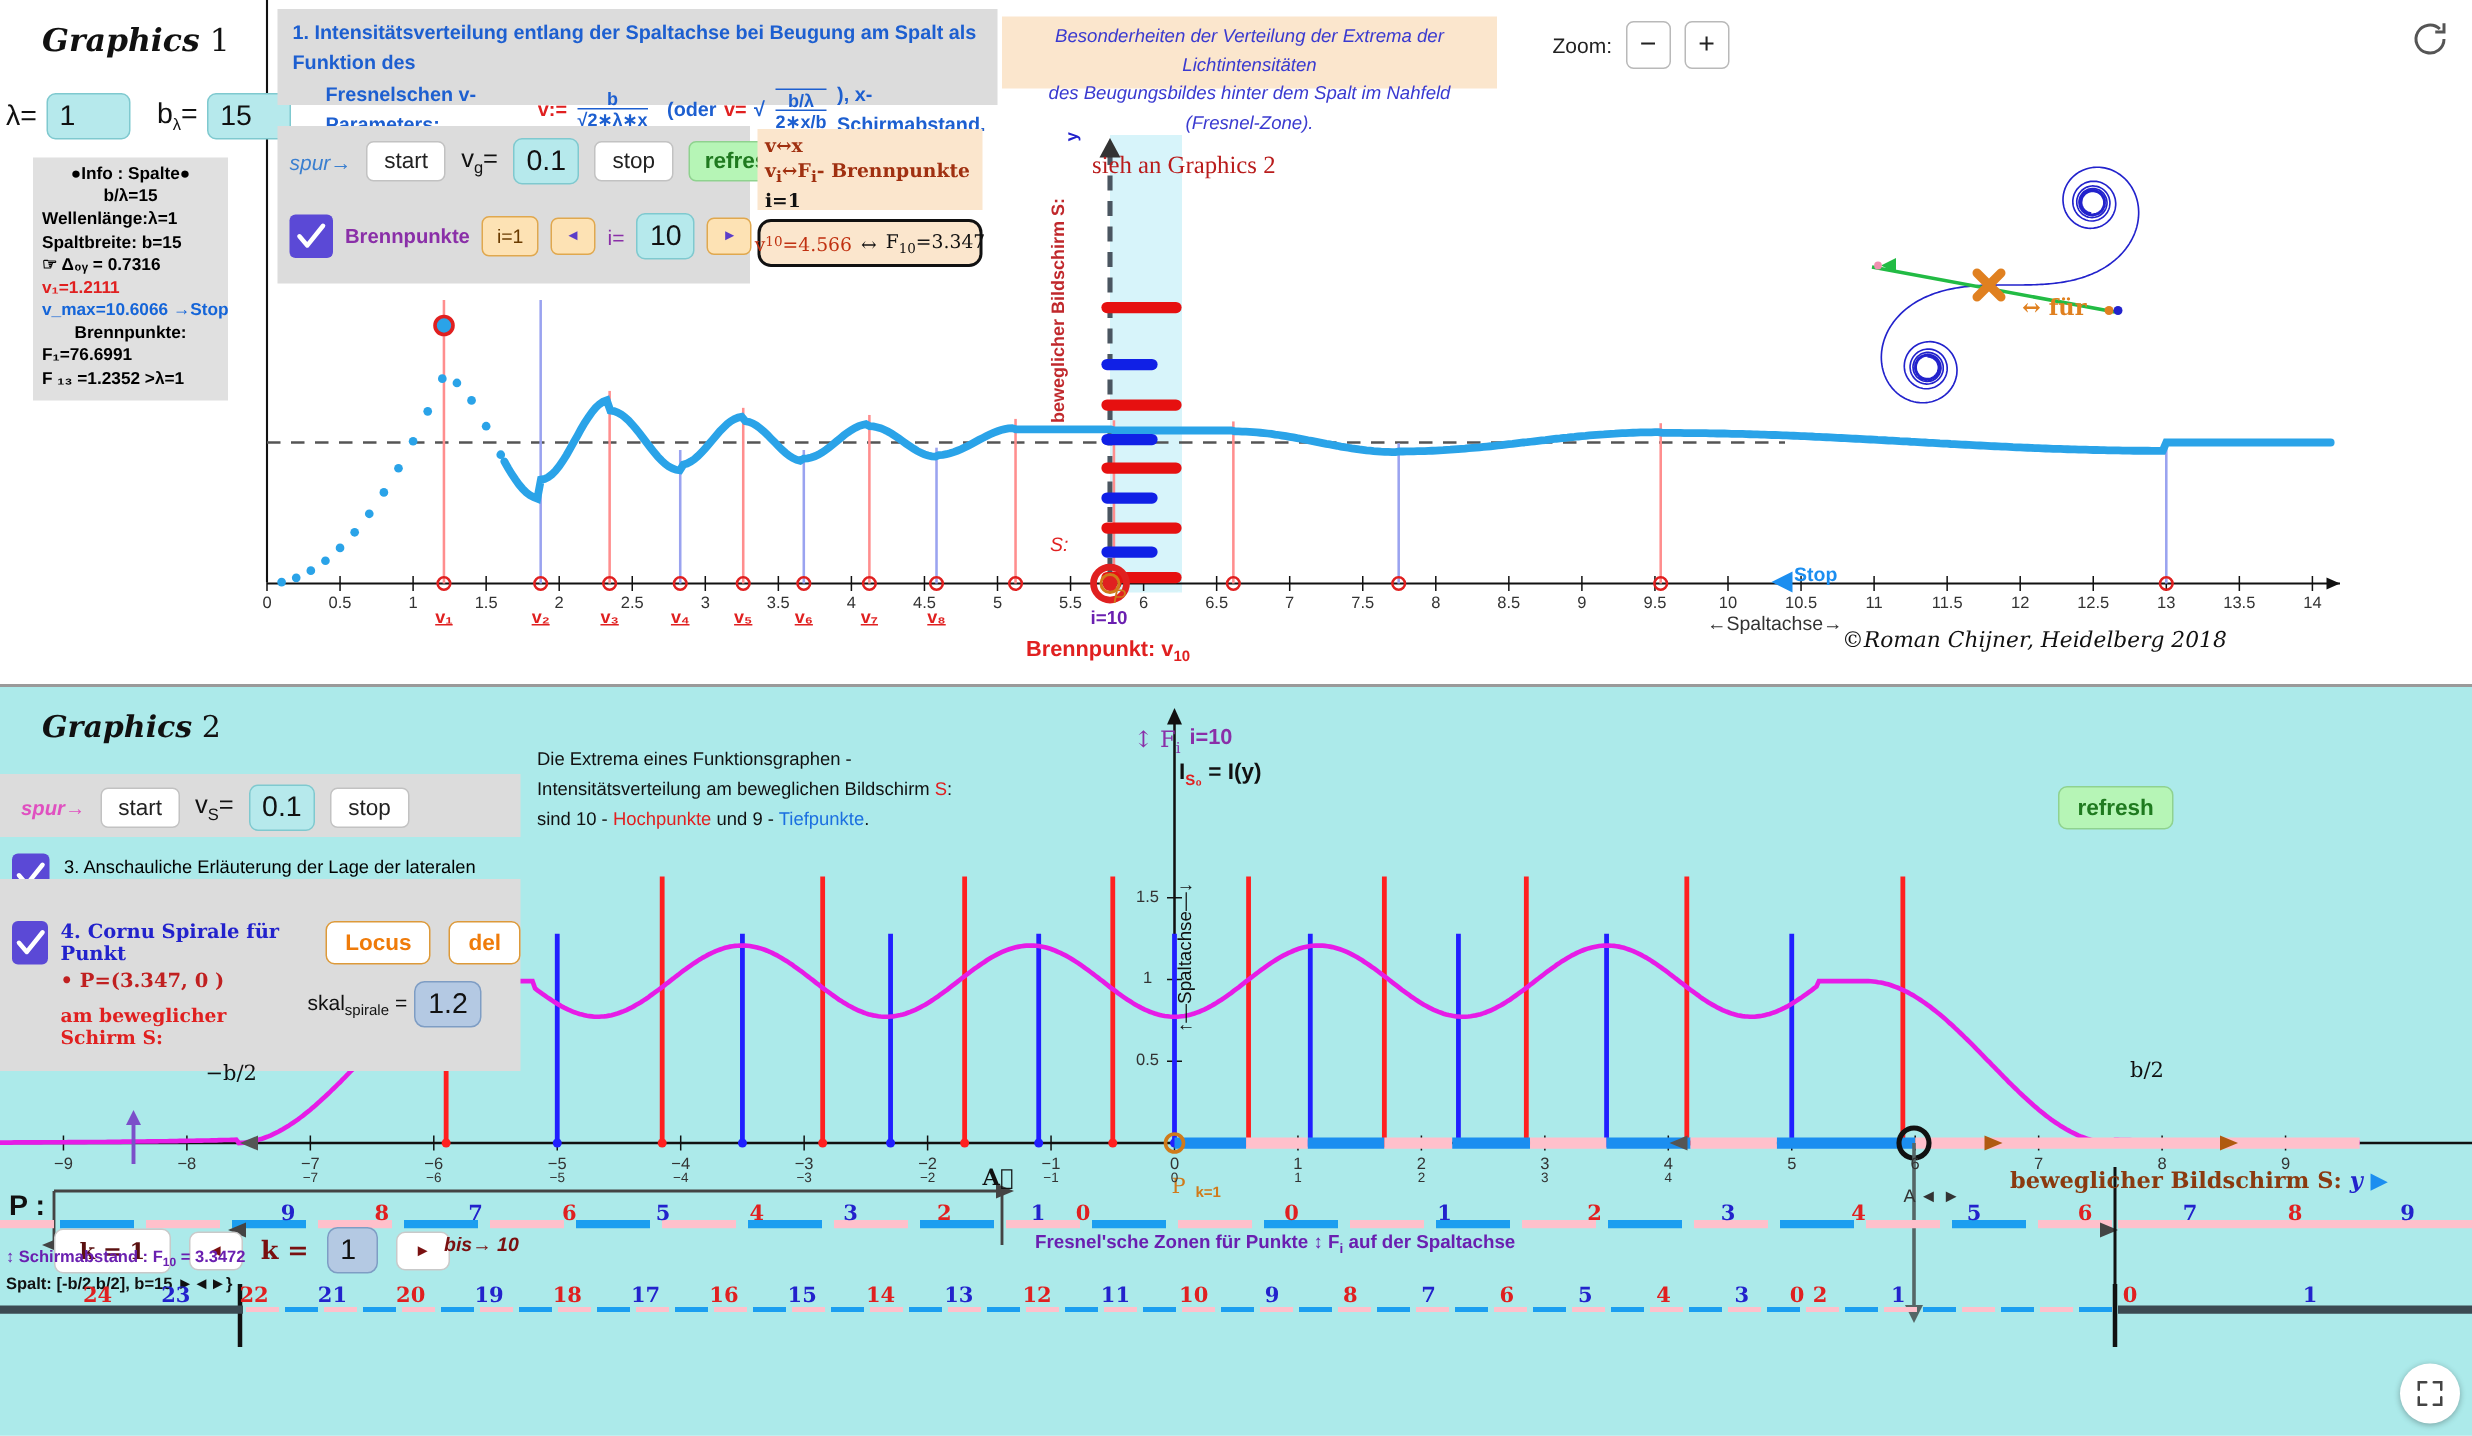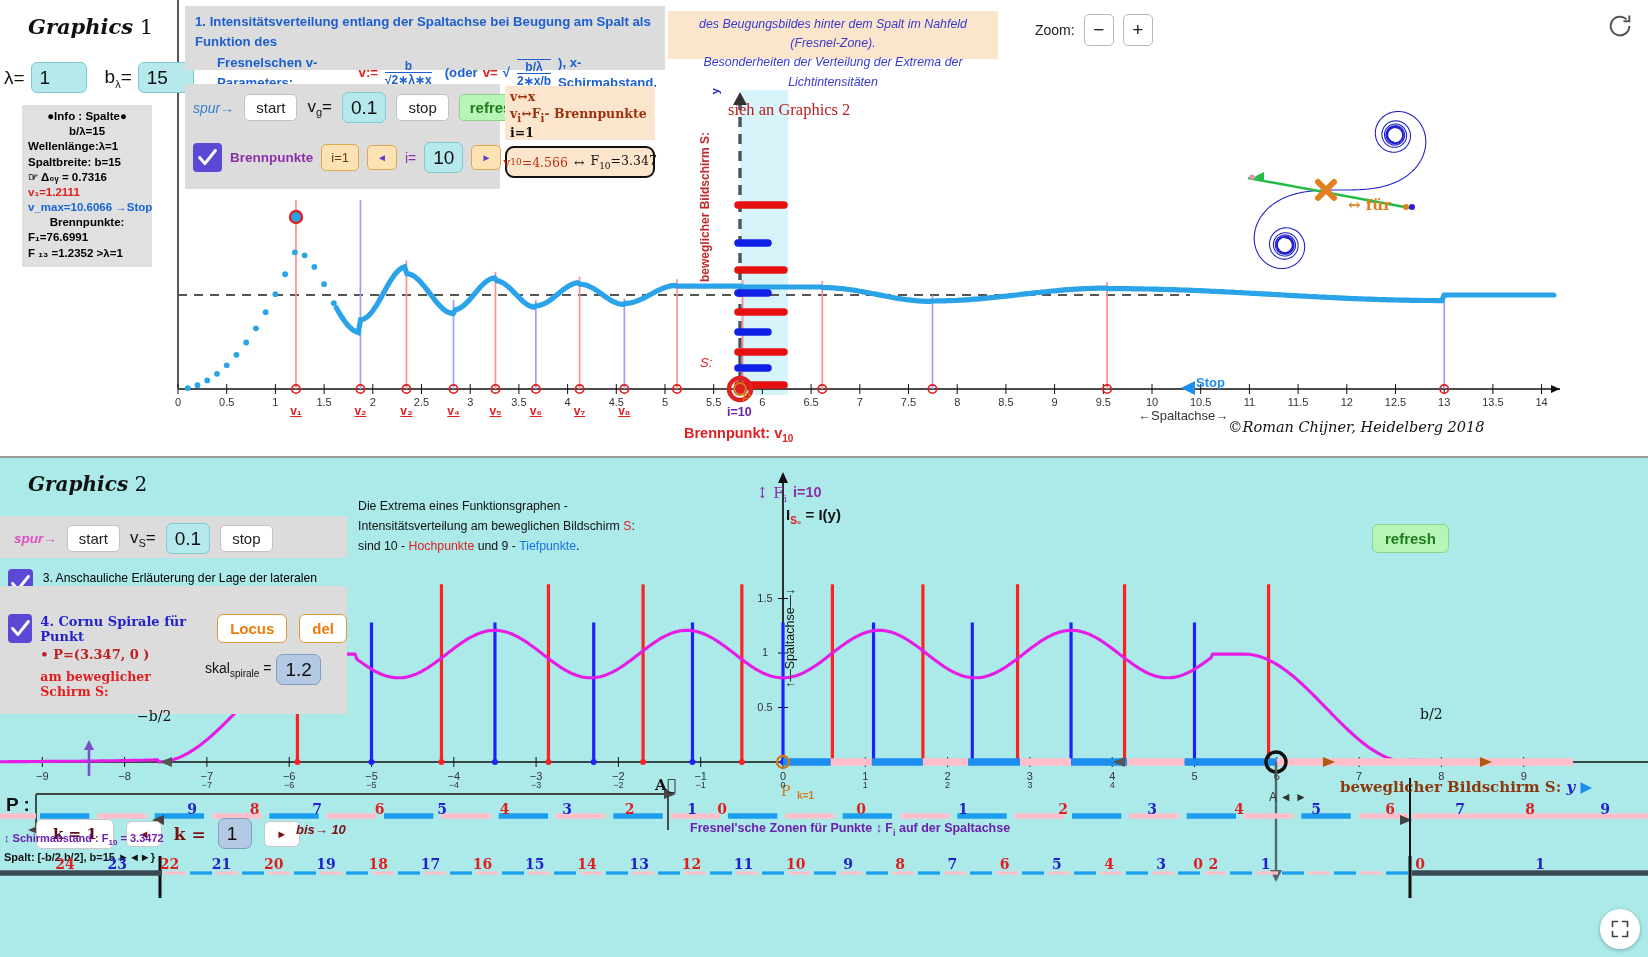--- a/index.html
+++ b/index.html
@@ -366,22 +366,22 @@
       <span class="rad">√</span>
       <span class="frac" style="border-top:1.2px solid #1d5fd0;padding-top:1px;">
           <span class="top">b/λ</span>
           <span class="bot">2∗x/b</span>
         </span>
       <span>), x- Schirmabstand.</span>
     </div>
   </div>
 
   <div class="abs" id="instr-note">
+    <div>Besonderheiten der Verteilung der Extrema der Lichtintensitäten</div>
     <div>des Beugungsbildes hinter dem Spalt im Nahfeld (Fresnel-Zone).</div>
-    <div>Besonderheiten der Verteilung der Extrema der Lichtintensitäten</div>
   </div>
 
   <div class="abs" id="zoomrow">
     <span class="zlabel">Zoom:</span>
     <div class="zbtn">−</div>
     <div class="zbtn">+</div>
   </div>
 
   <div class="abs" id="ctrlpanel">
     <div id="row-spur">

